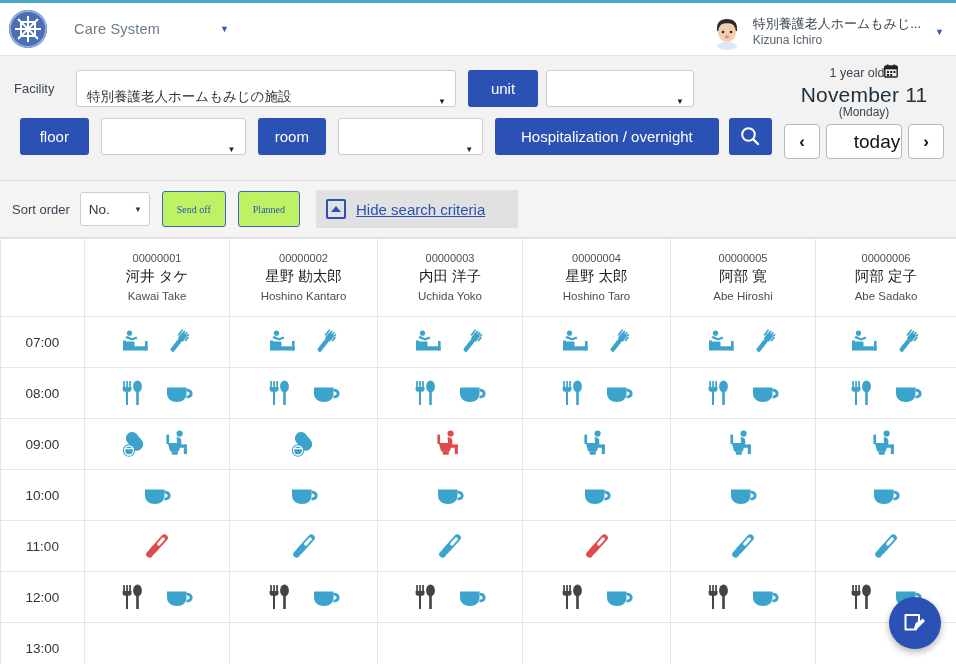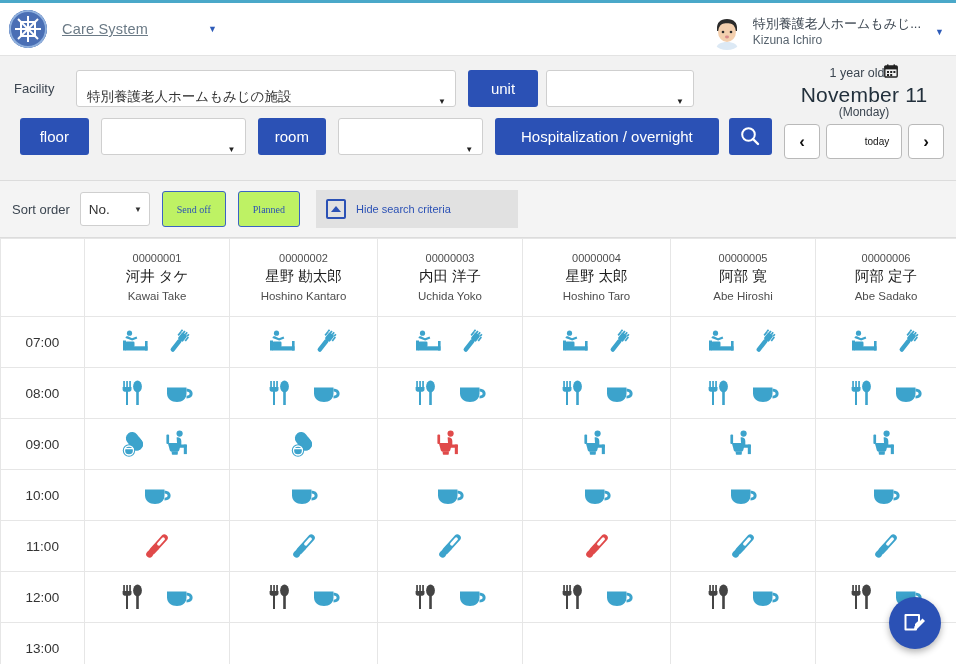--- a/index.html
+++ b/index.html
@@ -18,21 +18,21 @@
 
   
   .header {
     height:53px; flex:none; background:#ffffff; display:flex; align-items:center;
     border-bottom:1px solid #e3e3e3; position:relative;
   }
   .logo-wrap { width:56px; display:flex; align-items:center; justify-content:center; }
   .logo { width:38px; height:38px; border-radius:50%; background:#4a6fb5; position:relative; overflow:hidden; }
   .logo svg { position:absolute; left:0; top:0; }
   .app-title {
-    font-size:14.5px; color:#6b7a86; margin-left:6px; letter-spacing:.2px;text-decoration:underline;
+    font-size:14.5px; color:#6b7a86; margin-left:18px; letter-spacing:.2px;
   }
   .title-caret {
     margin-left:60px; font-size:9px; color:#2e5bb8;
   }
   .user-area {
     position:absolute; right:0; top:0; height:58px; display:flex; align-items:center; padding-right:8px;
   }
   .avatar { width:36px; height:36px; border-radius:50%; overflow:hidden; position:relative; flex:none; margin-right:8px; background:#fff;}
   .user-text { display:flex; flex-direction:column; line-height:1.25; }
   .user-facility { font-size:13px; color:#3b4550; max-width:170px; white-space:nowrap; overflow:hidden; }
@@ -78,21 +78,21 @@
   .cal-ico { display:inline-block; }
   .big-date { font-size:21px; color:#22303c; margin-top:2px; letter-spacing:.2px; }
   .weekday { font-size:12px; color:#3b4550; margin-top:-2px; }
   .nav-btns { display:flex; gap:6px; margin-top:5px; }
   .nav-btn {
     height:35px; background:#fff; border:1px solid #b9b9b9; border-radius:4px;
     display:flex; align-items:center; justify-content:center; cursor:pointer;
     font-family:inherit; color:#111;
   }
   .nav-arrow { width:36px; font-size:17px; font-weight:bold; }
-  .nav-today { width:76px; font-size:10px;padding-left:32px; }
+  .nav-today { width:76px; font-size:19px;padding-left:32px; }
 
   
   .sort-bar {
     height:57px; flex:none; background:#f4f4f4; display:flex; align-items:center;
     padding-left:12px; border-bottom:1px solid #dcdcdc;
   }
   .sort-lbl { font-size:13px; color:#3b4550; margin-right:10px; }
   .sort-sel {
     width:70px; height:34px; background:#fff; border:1px solid #cfcfcf; border-radius:3px;
     display:flex; align-items:center; padding:0 8px; font-size:13.5px; position:relative;
@@ -105,21 +105,21 @@
   }
   .hide-crit {
     margin-left:16px; height:38px; background:#e1e1e1; display:flex; align-items:center;
     padding:0 14px 0 10px; cursor:pointer; gap:10px; width:202px;
   }
   .hide-crit .sq {
     width:20px; height:20px; border:2px solid #2b51b5; border-radius:2px;
     display:flex; align-items:center; justify-content:center; flex:none;
   }
   .hide-crit .sq i { border-left:5px solid transparent; border-right:5px solid transparent; border-bottom:6px solid #2b51b5; }
-  .hide-crit span { color:#2b51b5; font-size:11px; white-space:nowrap;}
+  .hide-crit span { color:#2b51b5; font-size:15px; white-space:nowrap;text-decoration:underline;}
 
   
   .grid-wrap { flex:1; overflow:hidden; position:relative; background:#fff; }
   table.grid { border-collapse:collapse; width:956px; table-layout:fixed; }
   table.grid th, table.grid td { border:1px solid #e6e6e6; }
   th.col-time { width:84px; }
   th.col-pat { width:145px; }
   thead th {
     height:78px; background:#fff; font-weight:normal; vertical-align:middle;
     border-bottom:2px solid #4aa8c9;

